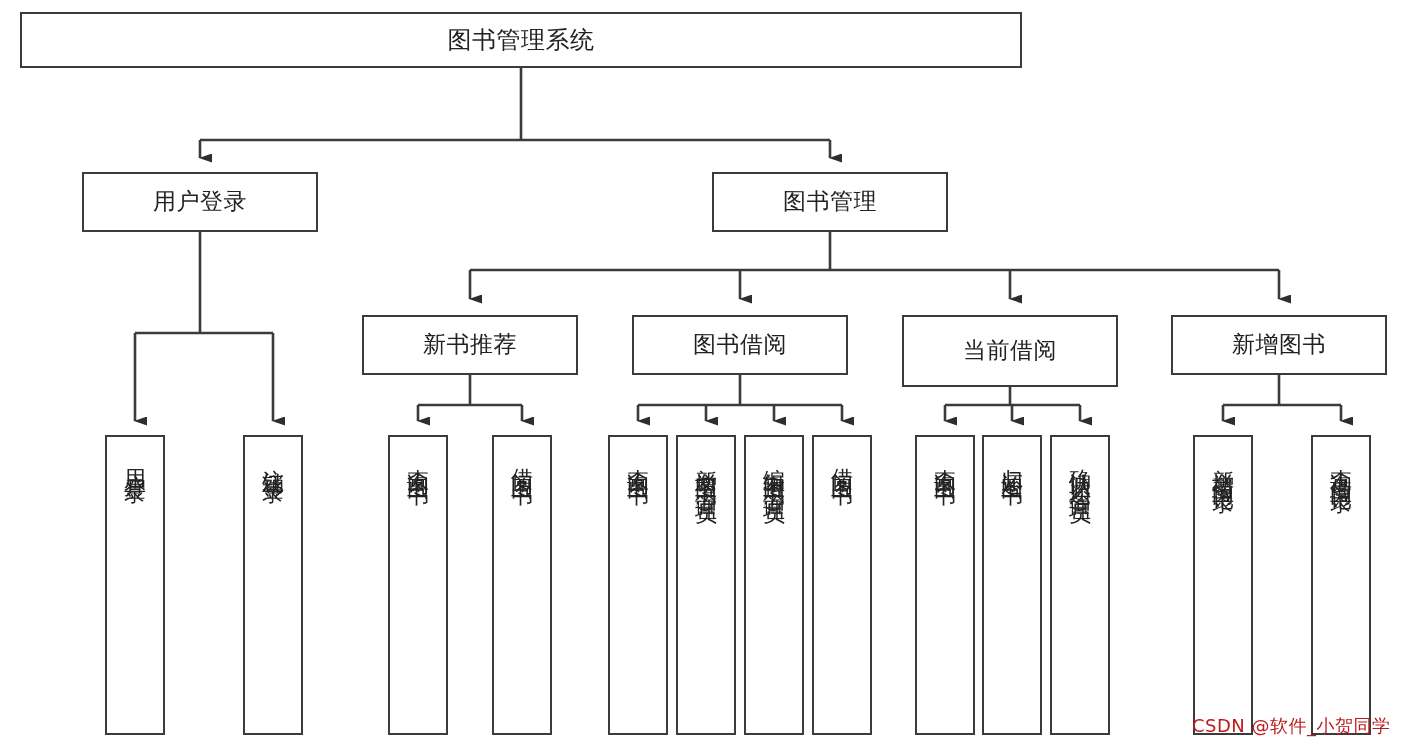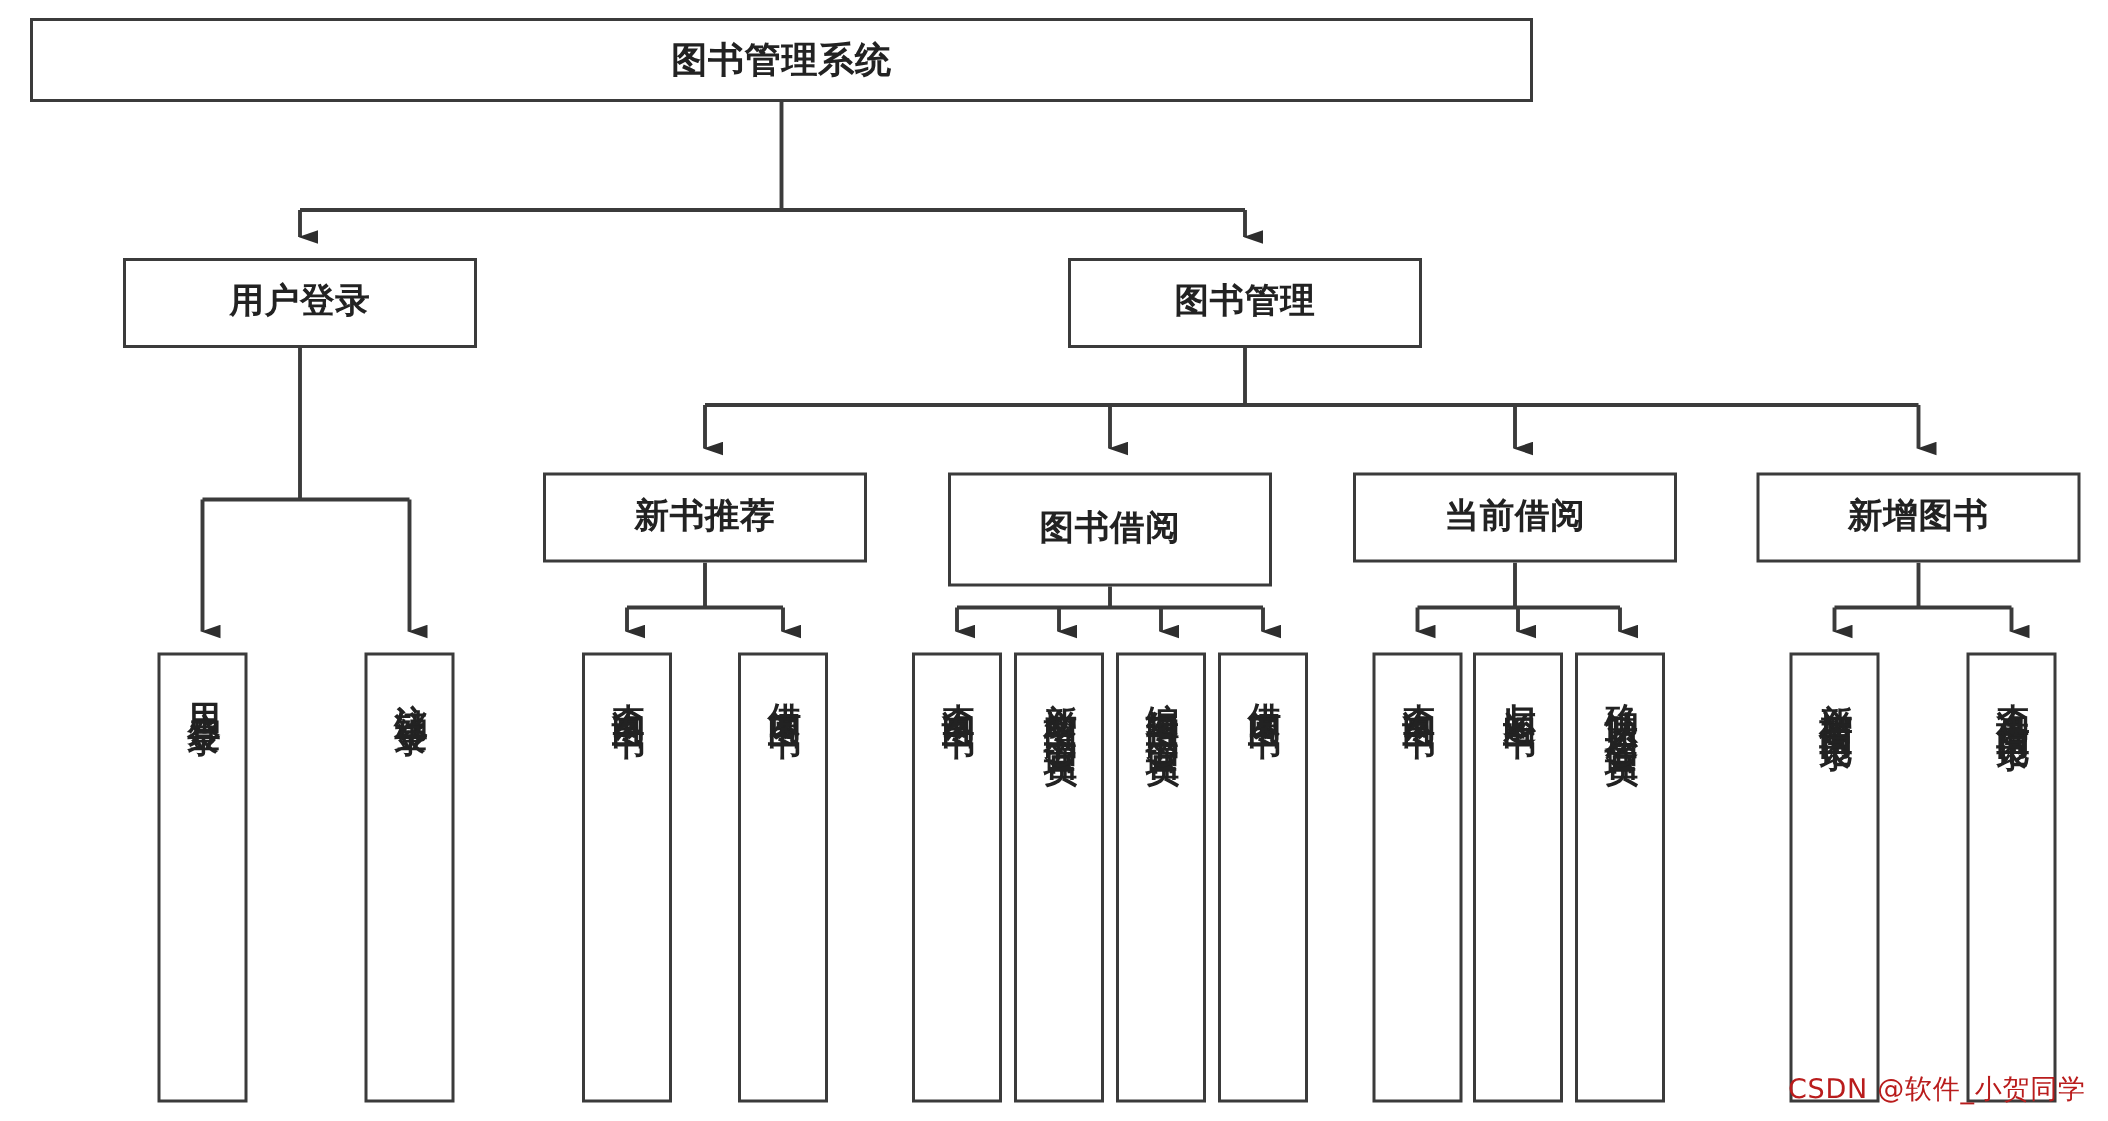--- a/index.html
+++ b/index.html
@@ -27,21 +27,20 @@
   }
   .node {
     position: absolute;
     box-sizing: border-box;
     border: 2.5px solid #3b3b3b;
     background: #ffffff;
     display: flex;
     align-items: center;
     justify-content: center;
     color: #222222;
-    font-weight: bold;
   }
   .node .label {
     display: block;
     text-align: center;
     line-height: 1.18;
     letter-spacing: 0.5px;
     white-space: nowrap;
   }
   
   .node.h .label {
@@ -134,24 +133,24 @@
   <div class="node h" style="left:82px; top:172px; width:236px; height:60px;">
     <span class="label">用户登录</span>
   </div>
   <div class="node h" style="left:362px; top:315px; width:216px; height:60px;">
     <span class="label">新书推荐</span>
   </div>
 
   <div class="node h" style="left:712px; top:172px; width:236px; height:60px;">
     <span class="label">图书管理</span>
   </div>
-  <div class="node h" style="left:632px; top:315px; width:216px; height:76px;justify-content:center;">
+  <div class="node h" style="left:632px; top:315px; width:216px; height:60px;justify-content:center;">
     <span class="label">图书借阅</span>
   </div>
-  <div class="node h" style="left:902px; top:315px; width:216px; height:60px;">
+  <div class="node h" style="left:902px; top:315px; width:216px; height:72px;">
     <span class="label">当前借阅</span>
   </div>
   <div class="node h" style="left:1171px; top:315px; width:216px; height:60px;">
     <span class="label">新增图书</span>
   </div>
 
   <div class="node v" style="left:105px; top:435px; width:60px; height:300px;">
     <span class="label">用户登录</span>
   </div>
   <div class="node v" style="left:243px; top:435px; width:60px; height:300px;">

